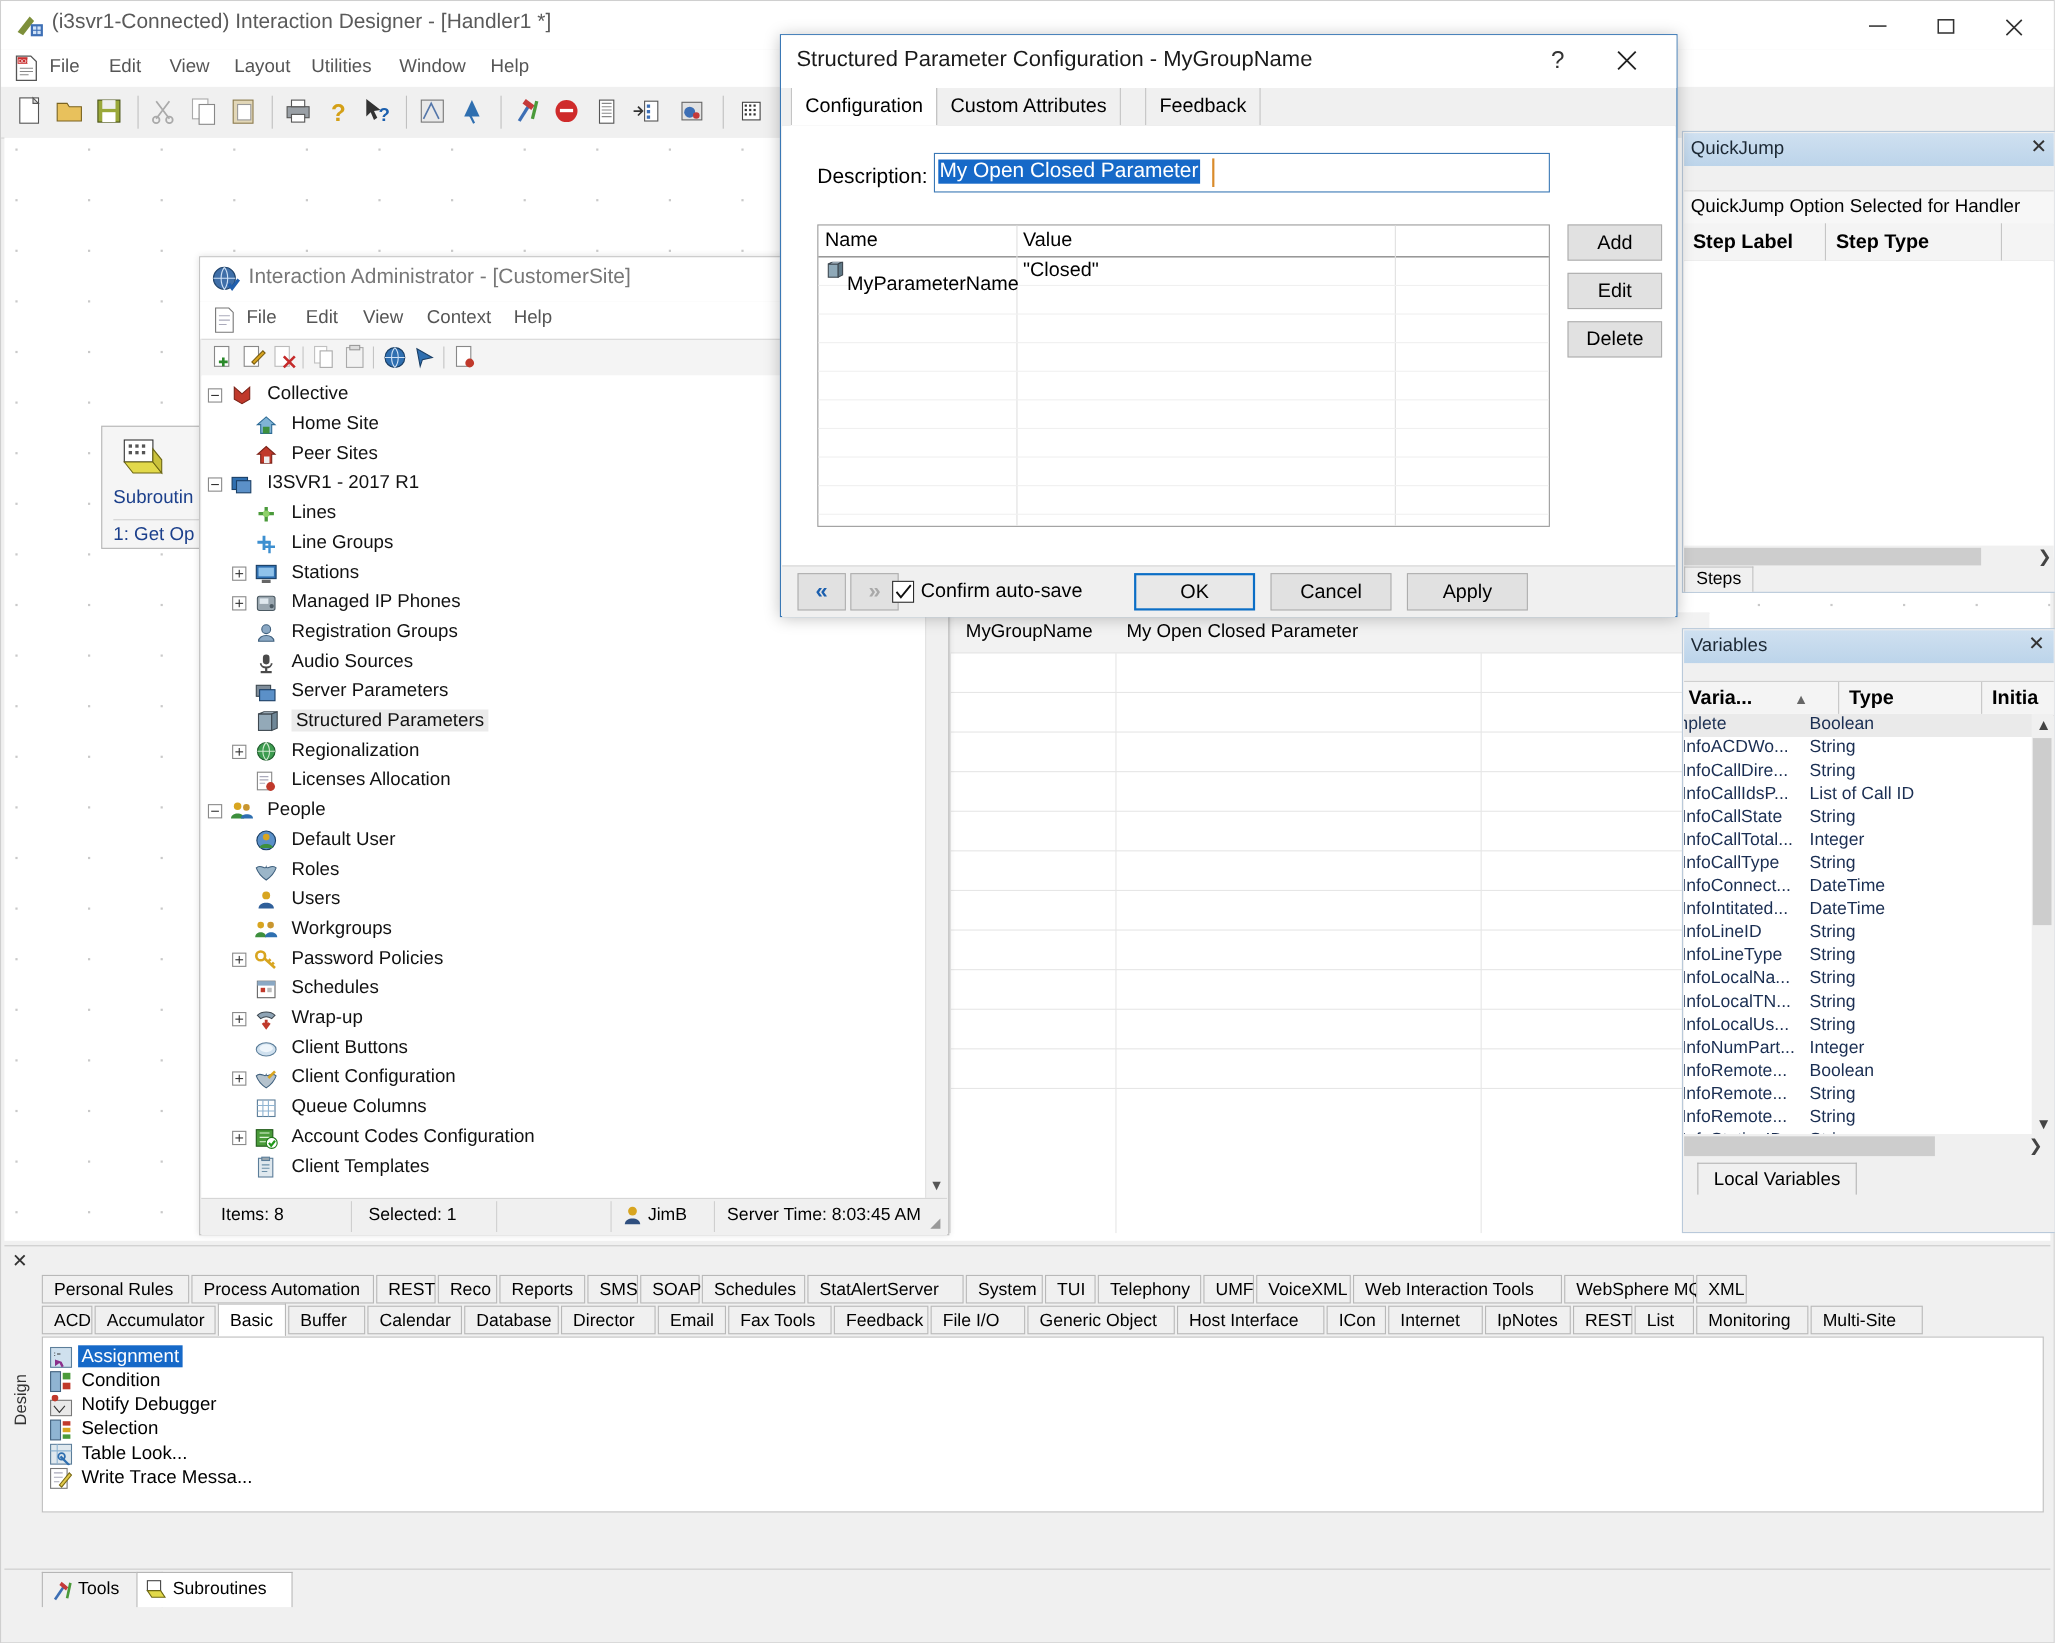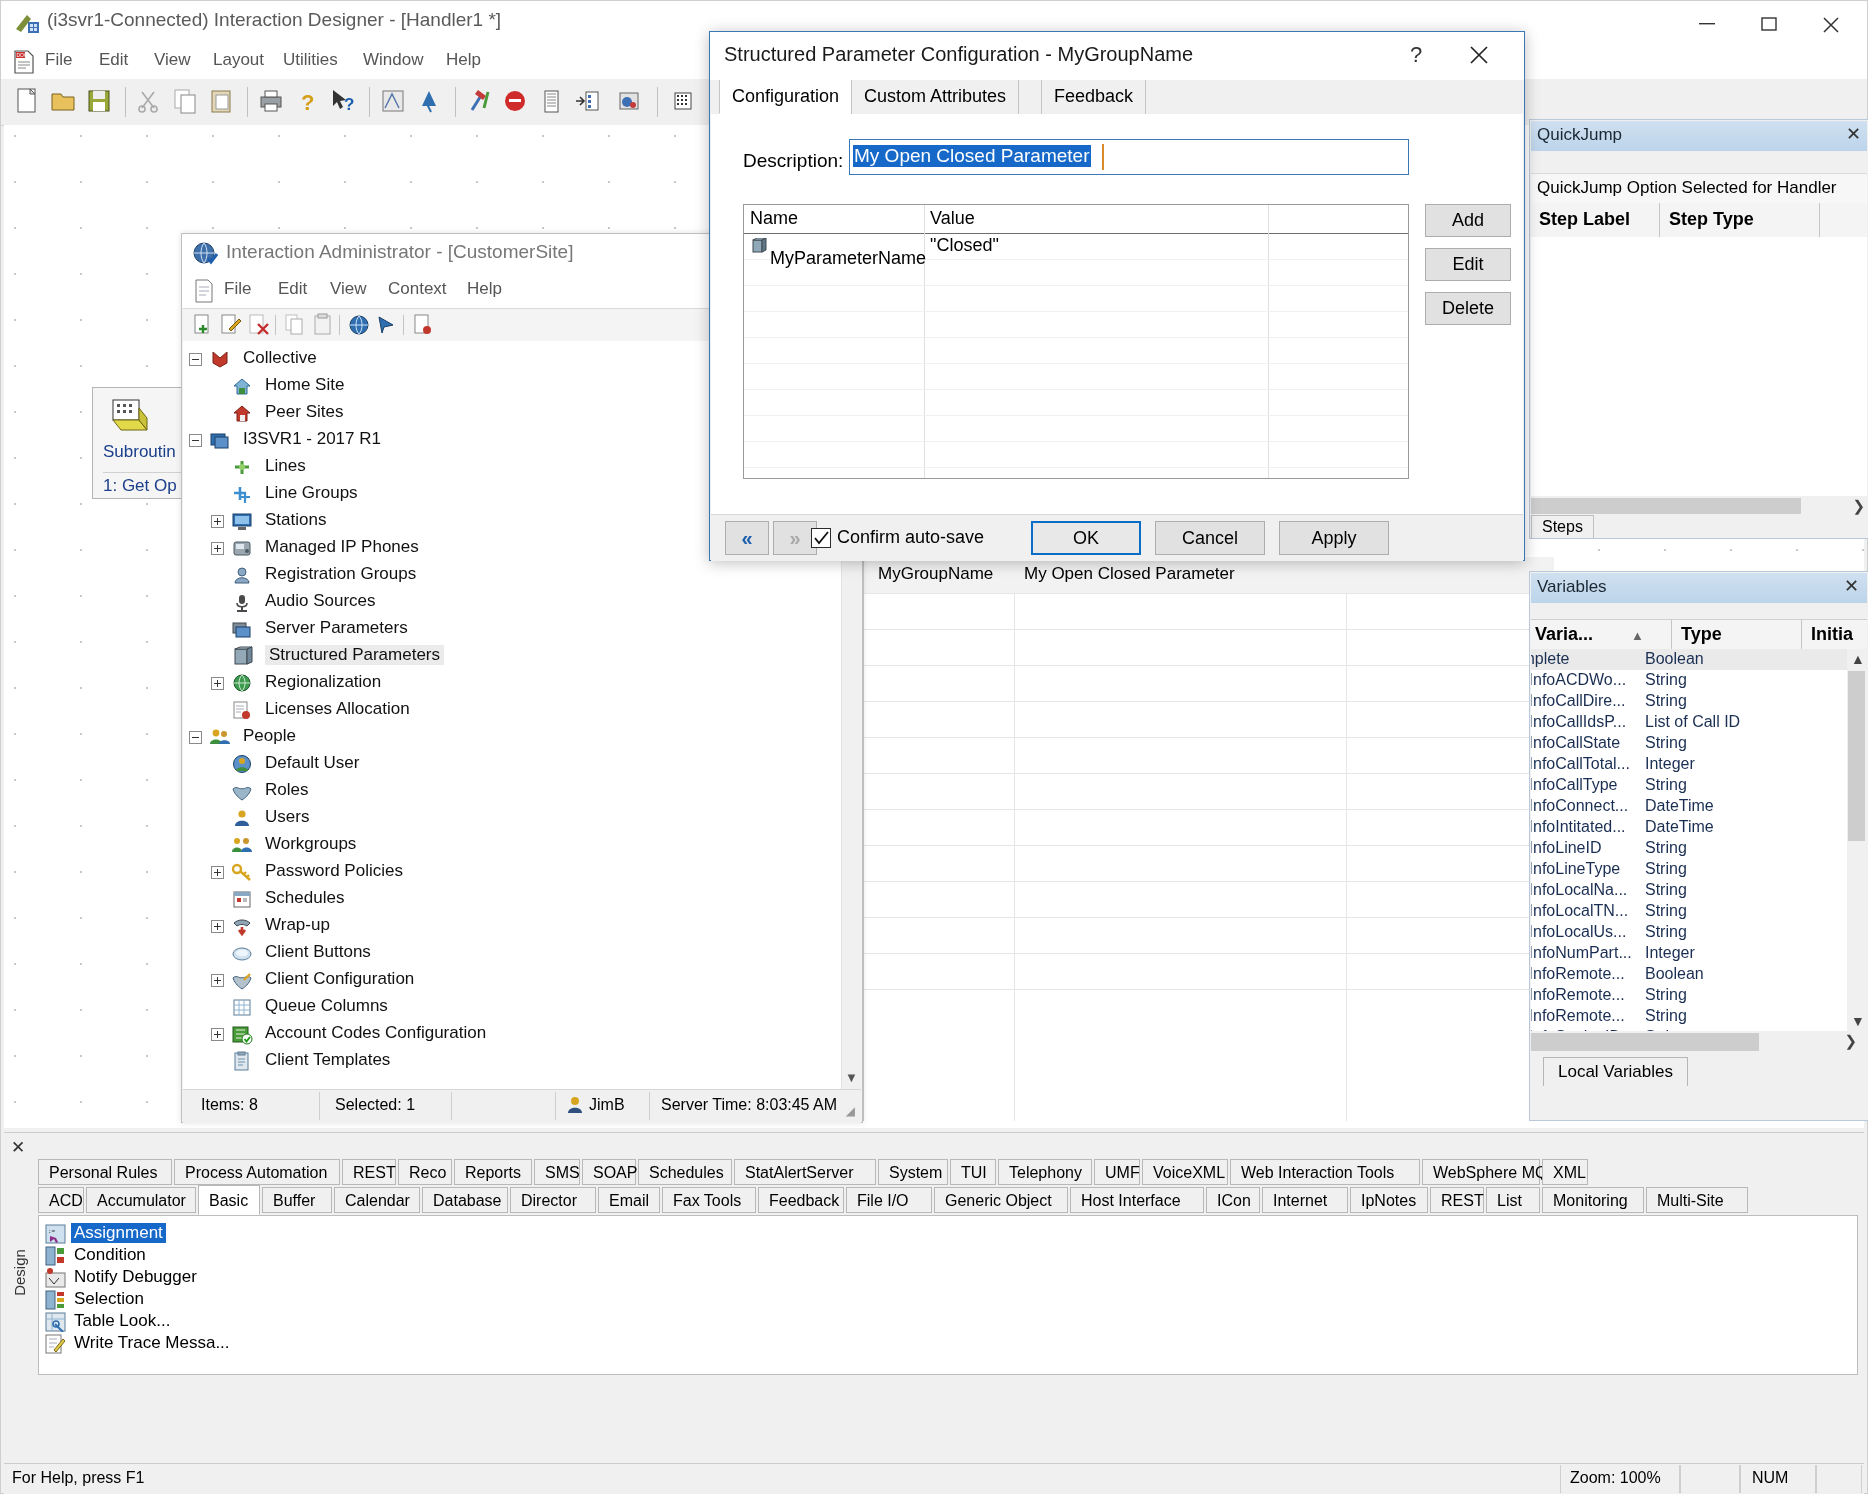--- a/index.html
+++ b/index.html
@@ -1569,30 +1569,42 @@
               <path d="M9 16 L18 5 L20 7 L11 18 Z" fill="#e2c94a" stroke="#7a6a14"></path>
             </svg></span>
           <span class="tlb">Write Trace Messa...</span>
         </div>
       </div>
   </div>
   <div id="design-vert">
     <span>Design</span>
   </div>
 
-
-  <div id="status-bar">
-    <span class="sb" style="left:8px;">For Help, press F1</span>
-    <span class="sbox" style="left:1556px;width:120px;"></span>
-    <span class="sb" style="left:1566px;">Zoom: 100%</span>
-    <span class="sbox" style="left:1676px;width:60px;"></span>
-    <span class="sbox" style="left:1736px;width:76px;"></span>
-    <span class="sb" style="left:1748px;">NUM</span>
-    <span class="sbox" style="left:1812px;width:46px;"></span>
+  <div id="bottom-tabs">
+    <div class="btab" style="left:34px;width:110px;">
+      <span class="bti">
+        <svg width="22" height="22">
+            <path d="M5 19 L14 6" stroke="#3d6fb5" stroke-width="2.4"></path>
+            <path d="M11 3 L17 8 L15 11 L9 6 Z" fill="#c53a3a"></path>
+            <path d="M16 18 L19 4" stroke="#4a9a3a" stroke-width="2.4"></path>
+          </svg>
+      </span>
+      <span class="btl">Tools</span>
+    </div>
+    <div class="btab active" style="left:120px;width:142px;">
+      <span class="bti">
+        <svg width="22" height="22">
+            <rect x="3" y="2" width="12" height="9" fill="#fff" stroke="#444"></rect>
+            <path d="M3 11 L7 17 H19 L15 11 Z" fill="#e2d94a" stroke="#6d6713"></path>
+          </svg>
+      </span>
+      <span class="btl">Subroutines</span>
+    </div>
   </div>
+
 
   <div id="dialog">
     <div id="dlg-title">
       <span class="dt">Structured Parameter Configuration - MyGroupName</span>
       <div id="dlg-help">
           <span>?</span>
         </div>
       <div id="dlg-close">
         <svg width="20" height="20" style="position:absolute;left:20px;top:14px;">
             <path d="M1 1 L17 17 M17 1 L1 17" stroke="#222" stroke-width="1.7" fill="none"></path>

